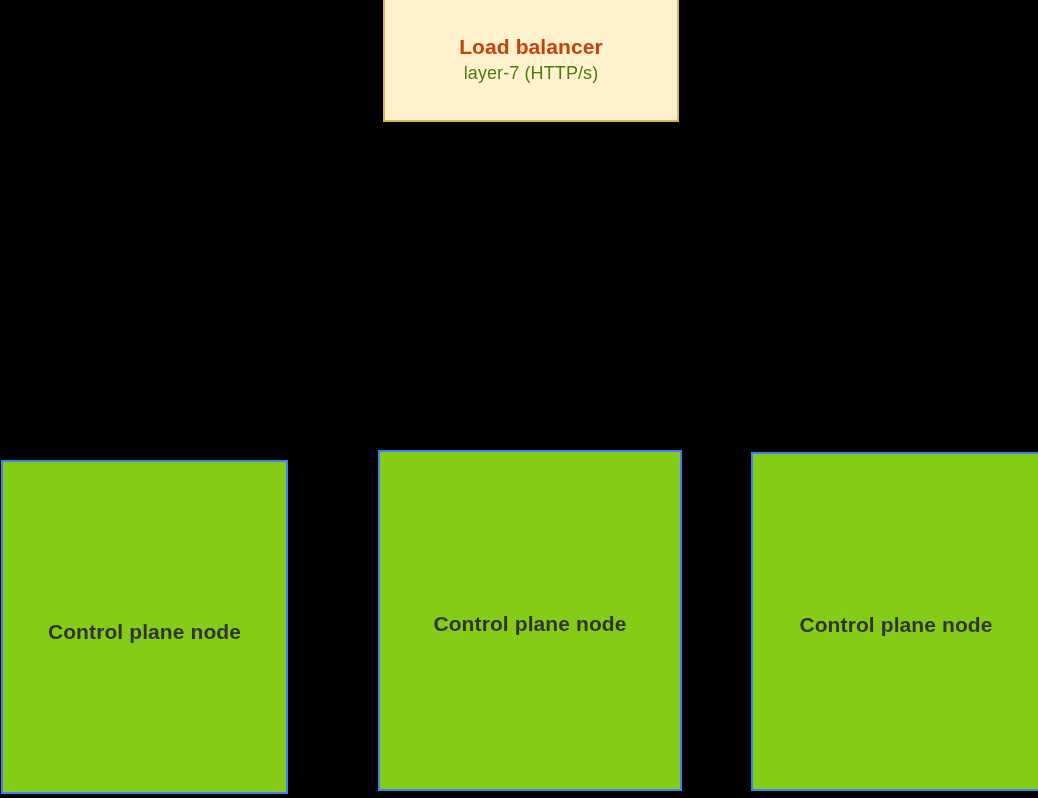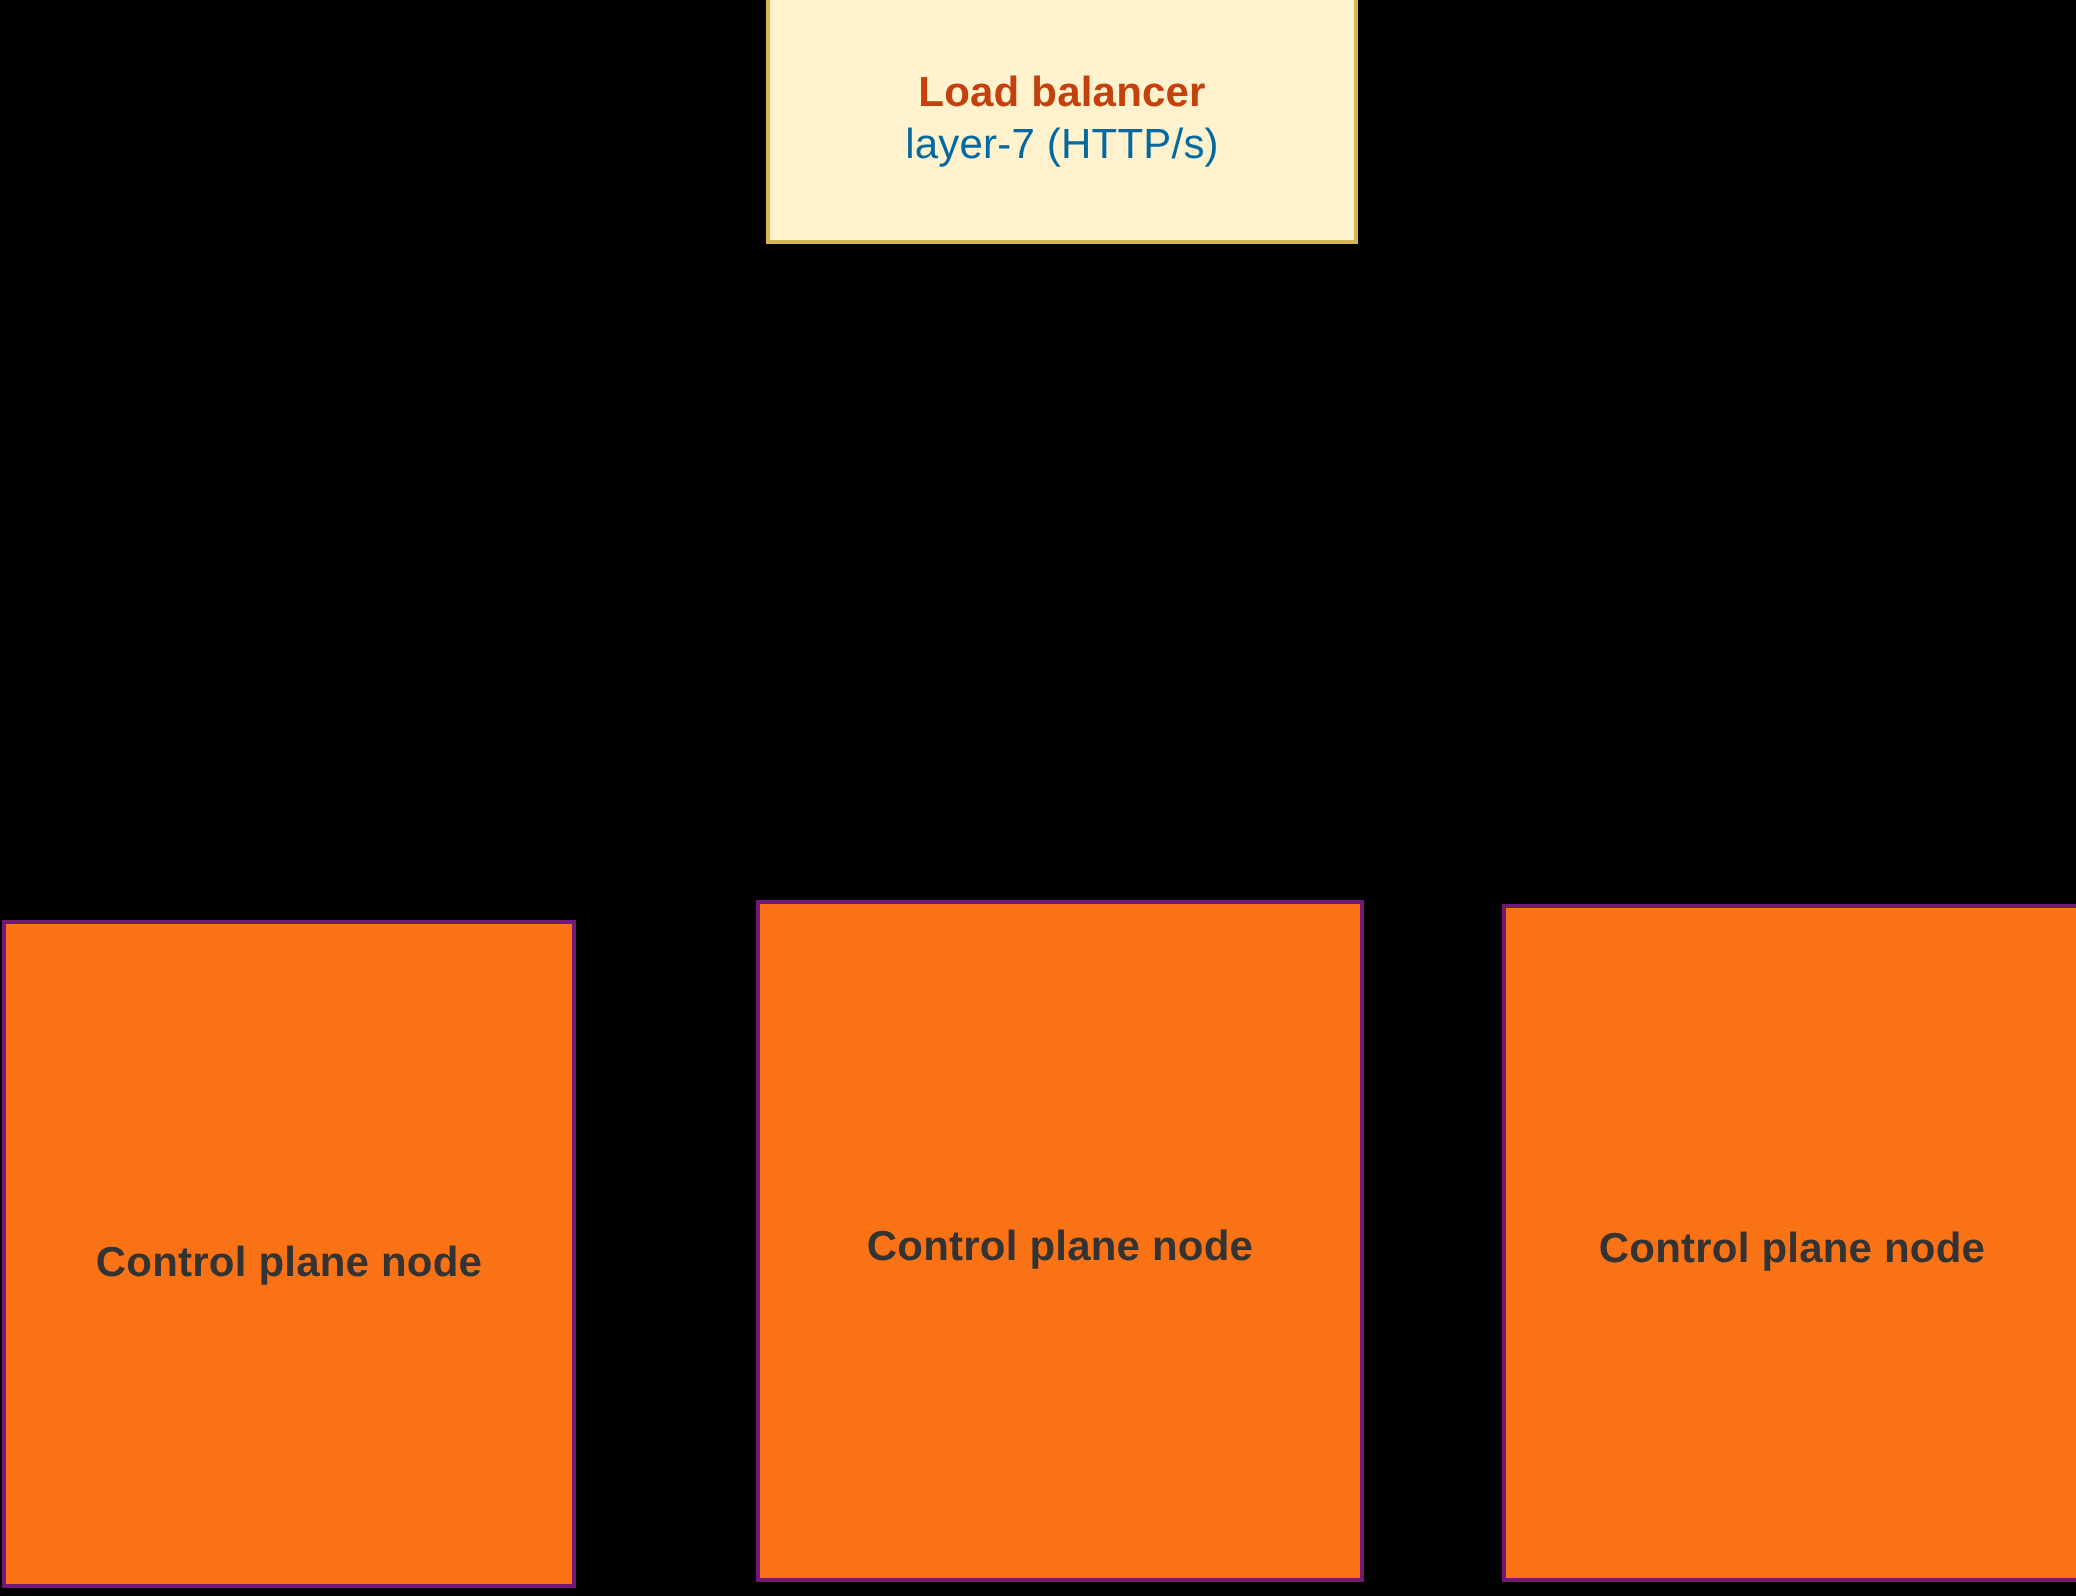--- a/index.html
+++ b/index.html
@@ -46,31 +46,31 @@
     border: 2px solid #d6b656;
   }
   .lb-title {
     font-size: 21px;
     font-weight: bold;
     color: #c2410c;
     line-height: 26px;
     letter-spacing: 0.1px;
   }
   .lb-subtitle {
-    font-size: 21px;
+    font-size: 18px;
     font-weight: normal;
-    color: #0369a1;
+    color: #4d7c0f;
     line-height: 26px;
     letter-spacing: 0.1px;
   }
 
   
   .node-cp {
-    background: #f97316;
-    border: 2px solid #701a75;
+    background: #84cc16;
+    border: 2px solid #3b82f6;
   }
   .cp-label {
     font-size: 21px;
     font-weight: bold;
     color: #333333;
     line-height: 25px;
     letter-spacing: 0.1px;
     white-space: nowrap;
   }
 

